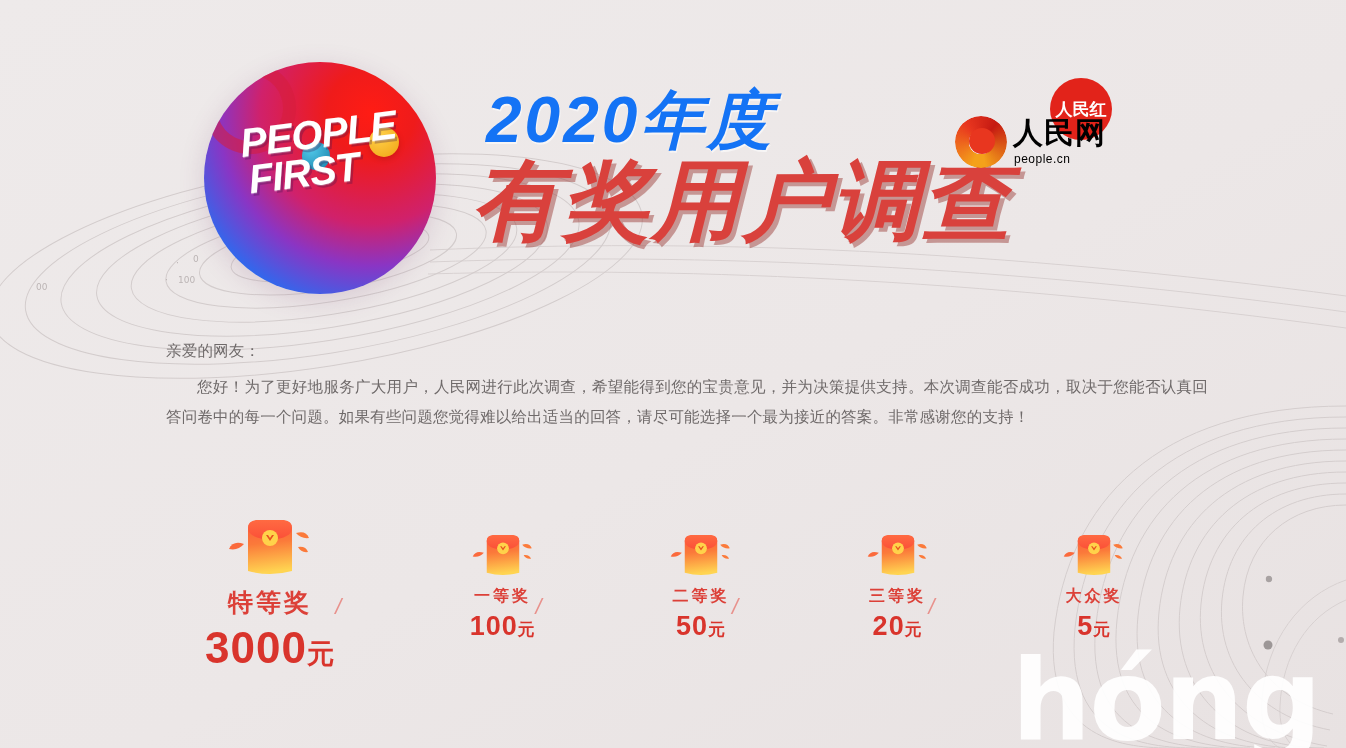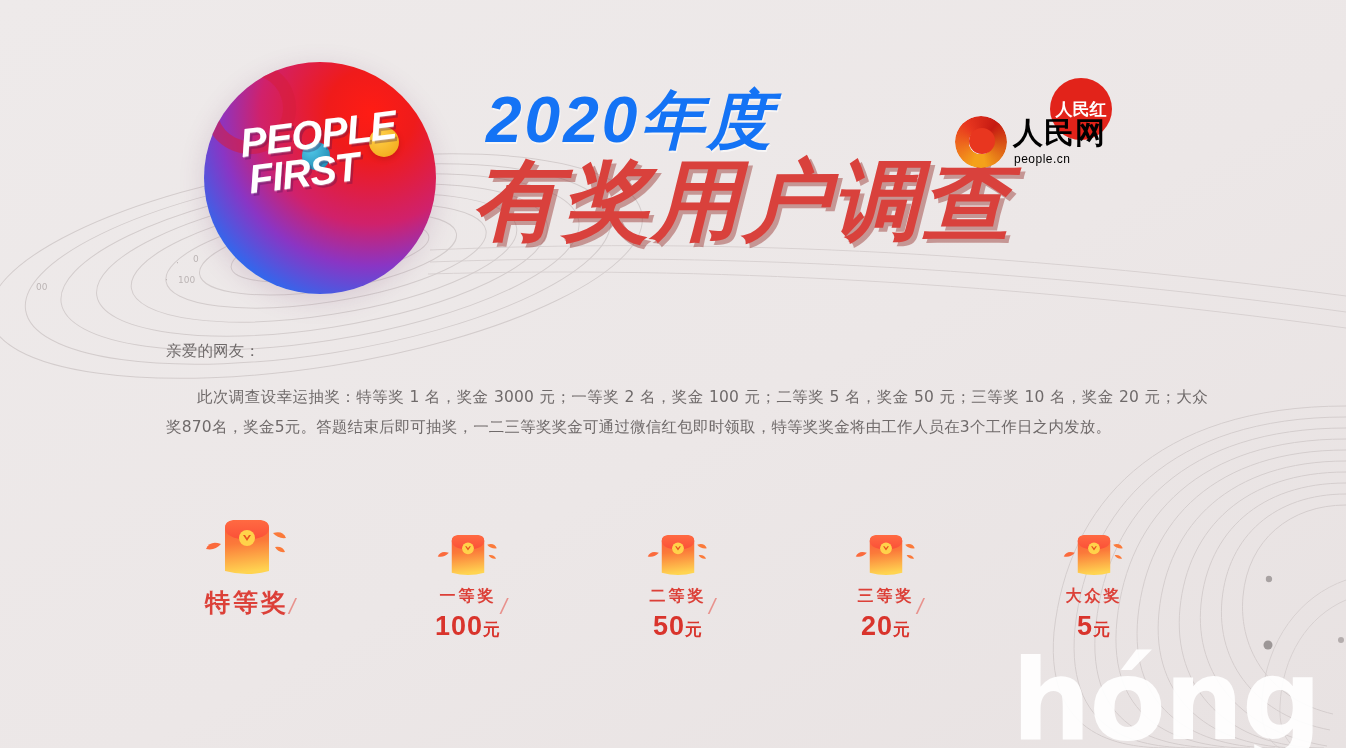--- a/index.html
+++ b/index.html
@@ -346,22 +346,22 @@
       <div class="pcn-badge">人民红</div>
       <div class="pcn-mark"></div>
       <div class="pcn-mark-inner"></div>
       <div class="pcn-cn">人民网</div>
       <div class="pcn-url">people.cn</div>
     </div>
   </div>
 
   <div class="copy">
     <p class="salutation">亲爱的网友：</p>
+    <p class="indent">您好！为了更好地服务广大用户，人民网进行此次调查，希望能得到您的宝贵意见，并为决策提供支持。本次调查能否成功，取决于您能否认真回答问卷中的每一个问题。如果有些问题您觉得难以给出适当的回答，请尽可能选择一个最为接近的答案。非常感谢您的支持！</p>
     <div class="para-gap"></div>
-    <p class="indent">此次调查设幸运抽奖：特等奖 1 名，奖金 3000 元；一等奖 2 名，奖金 100 元；二等奖 5 名，奖金 50 元；三等奖 10 名，奖金 20 元；大众奖870名，奖金5元。答题结束后即可抽奖，一二三等奖奖金可通过微信红包即时领取，特等奖奖金将由工作人员在3个工作日之内发放。</p>
   </div>
 
   <div class="prizes">
 
     <div class="prize grand">
       <div class="icon-box">
         <svg width="84" height="66" viewBox="0 0 84 66">
           <defs>
             <linearGradient id="rp1" x1="0" y1="0" x2="0.1" y2="1">
               <stop offset="0%" stop-color="#fb5a3c"></stop>
@@ -376,20 +376,21 @@
           <path d="M20 57 L20 14 Q20 8 27 7 L57 7 Q64 8 64 14 L64 57 Q42 63 20 57 Z" fill="url(#rp1)"></path>
           <path d="M20 14 Q20 7 28 6 L56 6 Q64 7 64 14 Q64 24 42 26 Q20 24 20 14 Z" fill="url(#rpf1)"></path>
           <circle cx="42" cy="24" r="8" fill="#ffd24a"></circle>
           <path d="M38 21 L42 27 L46 21 L44 21 L42 24 L40 21 Z" fill="#e8531f"></path>
           <path d="M68 19 q10 -3 13 5 q-8 1 -13 -5 Z" fill="#fb7a3a"></path>
           <path d="M70 33 q8 -1 10 5 q-7 1 -10 -5 Z" fill="#fb7a3a"></path>
           <path d="M16 30 q-11 -4 -15 5 q9 2 15 -5 Z" fill="#fb6a3c"></path>
         </svg>
       </div>
       <div class="pname">特等奖</div>
+      <div class="pamt"><span>3000</span><span class="unit">元</span></div>
     </div>
 
     <div class="sep">/</div>
     <div class="spacer"></div>
 
     <div class="prize small">
       <div class="icon-box">
         <svg width="62" height="50" viewBox="0 0 84 66">
           <use href="#none"></use>
           <path d="M20 57 L20 14 Q20 8 27 7 L57 7 Q64 8 64 14 L64 57 Q42 63 20 57 Z" fill="url(#rp1)"></path>

